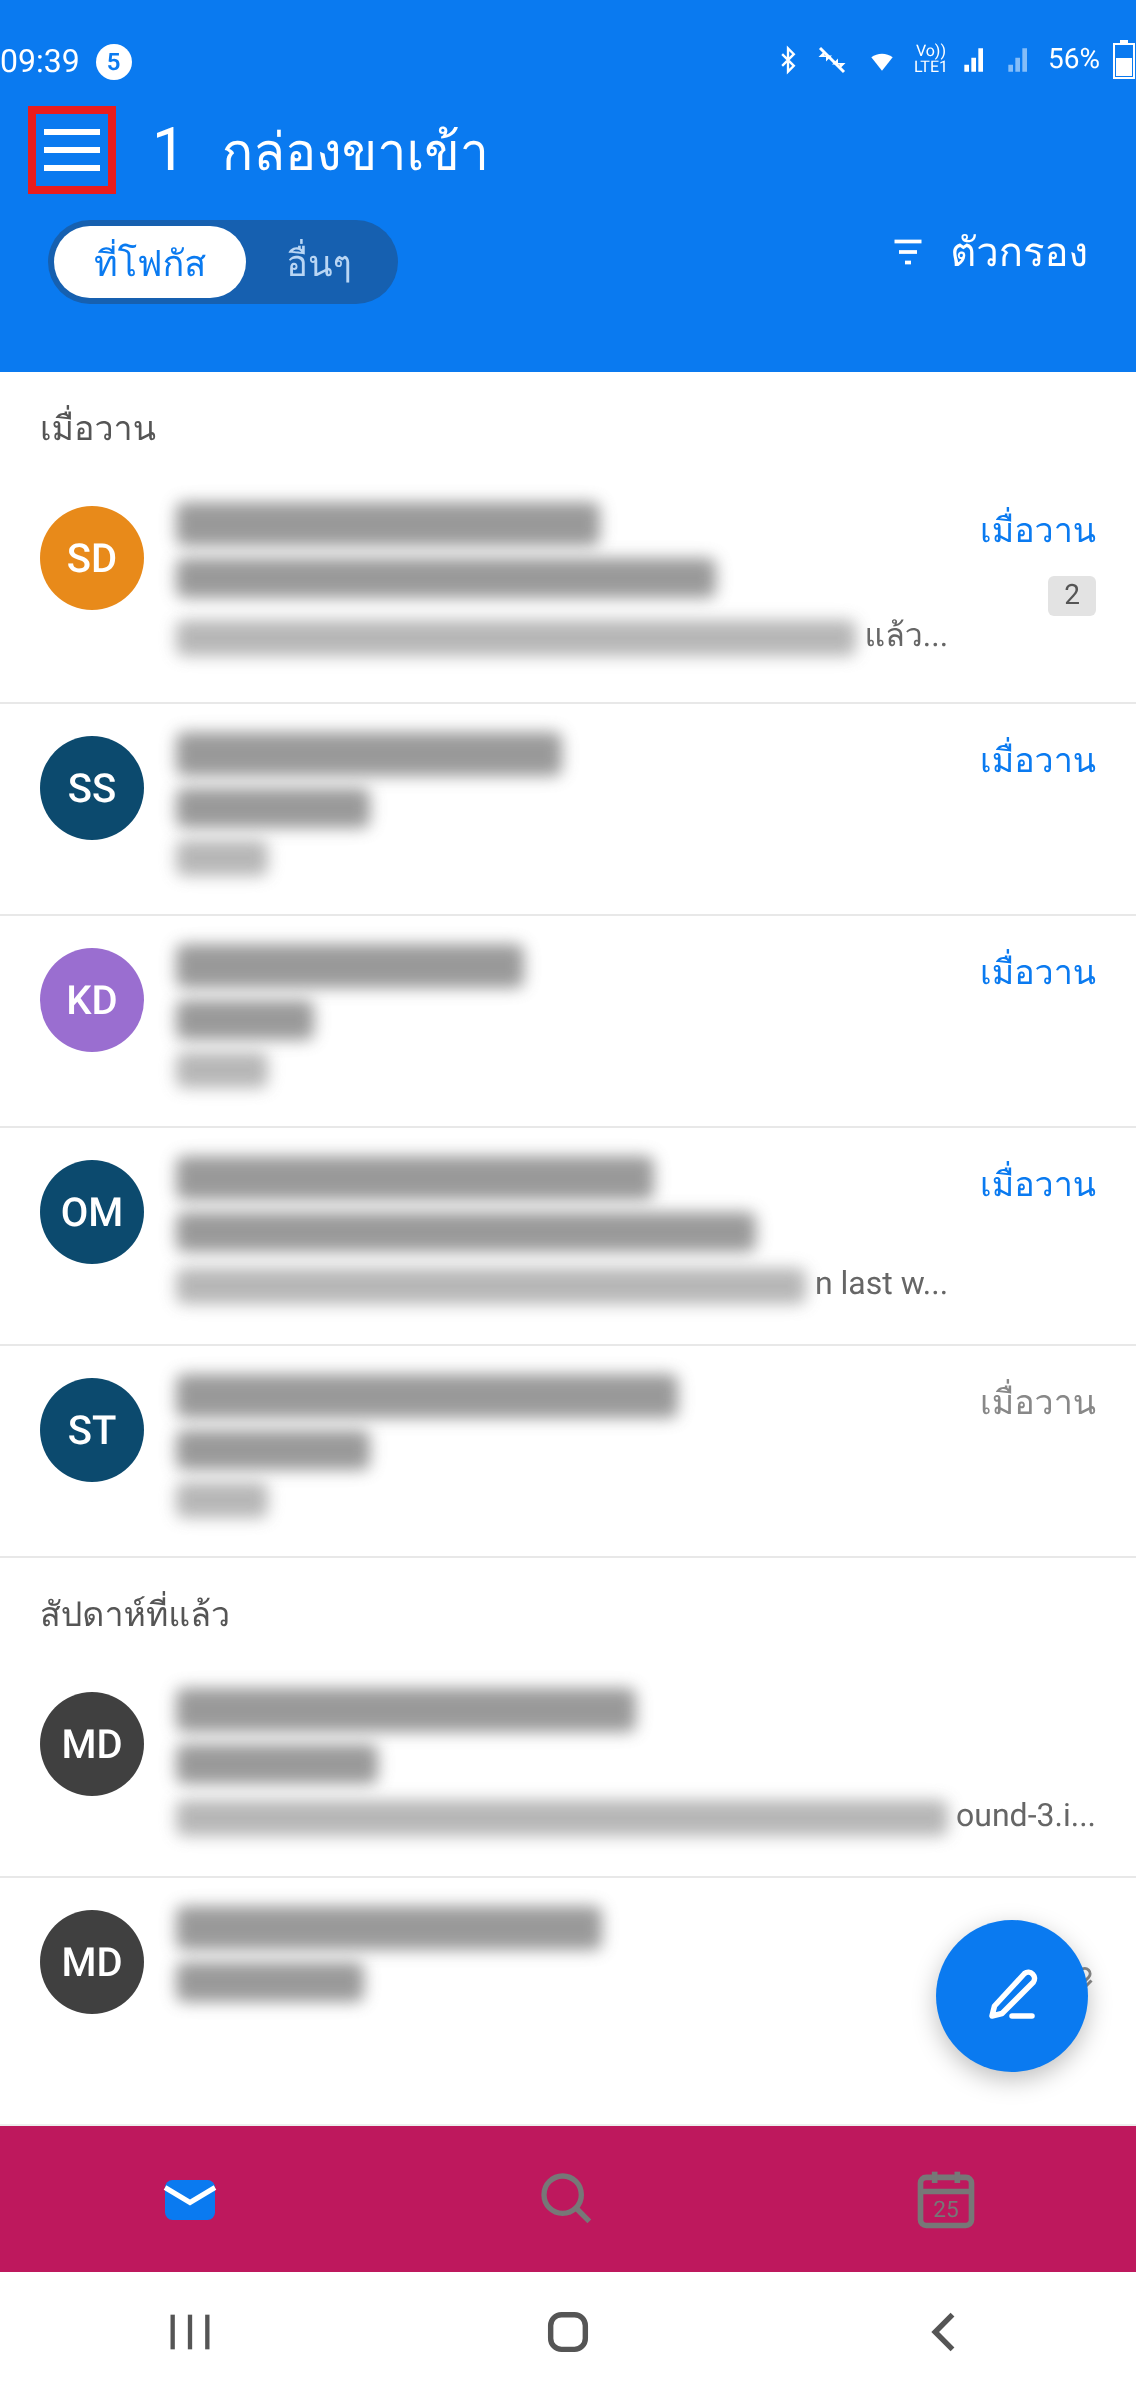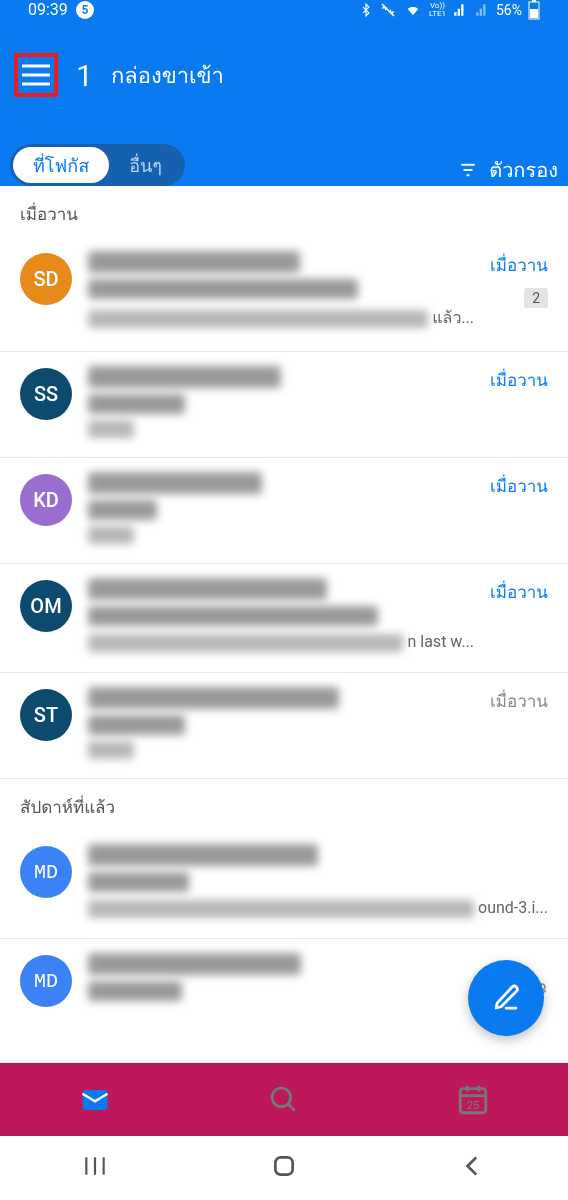--- a/index.html
+++ b/index.html
@@ -1,32 +1,32 @@
 <!DOCTYPE html>
 <html><head>
 <meta charset="utf-8">
 <style>
   * { margin: 0; padding: 0; box-sizing: border-box; font-family: -apple-system, Roboto, "Segoe UI", Arial, sans-serif; }
   html, body { width: 568px; height: 1200px; background: #fff; overflow: hidden; position: relative; }
 
   
-  .status-bar { height: 40px; background: #0a7af0; color: #fff; display: flex; align-items: flex-start; padding: 0 28px; font-size: 16px; }
+  .status-bar { height: 40px; background: #0a7af0; color: #fff; display: flex; align-items: flex-end; padding: 0 0; font-size: 16px; }
   .status-left { display: flex; align-items: center; gap: 8px; }
   .status-badge { width: 18px; height: 18px; border-radius: 50%; background: #fff; color: #0a7af0; font-size: 12px; display: flex; align-items: center; justify-content: center; font-weight: 600; }
   .status-right { margin-left: auto; display: flex; align-items: center; gap: 6px; font-size: 14px; }
   .stat-ico svg { display: block; }
 
   
   .app-bar { height: 70px; background: #0a7af0; color: #fff; display: flex; align-items: center; padding: 0 14px; gap: 18px; }
   .hamburger { width: 44px; height: 44px; border: 4px solid #ea1c1c; display: flex; align-items: center; justify-content: center; }
   .app-bar .title-num { font-size: 30px; color: #fff; font-weight: 400; }
-  .app-bar .title-text { font-size: 22px; color: #fff; }
-
-  
-  .tabs-row { height: 76px; background: #0a7af0; display: flex; align-items: flex-end; padding: 0 10px; }
+  .app-bar .title-text { font-size: 26px; color: #fff; }
+
+  
+  .tabs-row { height: 76px; background: #0a7af0; display: flex; align-items: flex-start; padding: 0 24px; }
   .seg { background: #1660b0; border-radius: 24px; height: 42px; display: flex; align-items: center; padding: 3px; }
   .seg-btn { height: 36px; padding: 0 20px; border-radius: 20px; font-size: 18px; display: flex; align-items: center; color: #b9d6f4; }
   .seg-btn.active { background: #fff; color: #0a7af0; font-weight: 500; }
   .filter { margin-left: auto; display: flex; align-items: center; gap: 10px; color: #fff; font-size: 20px; }
 
   
   .list { width: 100%; }
   .section-header { padding: 14px 20px 10px; font-size: 17px; color: #555; }
   .row { display: flex; padding: 14px 20px 19px; border-bottom: 1px solid #e8e8e8; gap: 16px; align-items: flex-start; }
   .avatar { width: 52px; height: 52px; border-radius: 50%; flex-shrink: 0; display: flex; align-items: center; justify-content: center; color: #fff; font-size: 20px; font-weight: 500; margin-top: 2px; }
@@ -51,21 +51,21 @@
   .bottom-nav .item { flex: 1; display: flex; align-items: center; justify-content: center; }
 
   
   .sys-nav { position: absolute; bottom: 0; left: 0; right: 0; height: 64px; display: flex; align-items: center; justify-content: space-around; background: #fff; }
   .sys-nav svg, .sys-nav .txt { color: #555; }
 
   
   .c-orange { background: #e88a1a; }
   .c-pink   { background: #0c4a6e; }
   .c-purple { background: #9a6ed0; }
-  .c-teal   { background: #3b82f6; font-family: Liberation Mono, monospace; }
+  .c-teal   { background: #404040; }
 </style>
 </head>
 <body>
 
 <div class="status-bar">
   <div class="status-left">
     <span>09:39</span>
     <span class="status-badge">5</span>
   </div>
   <div class="status-right">

